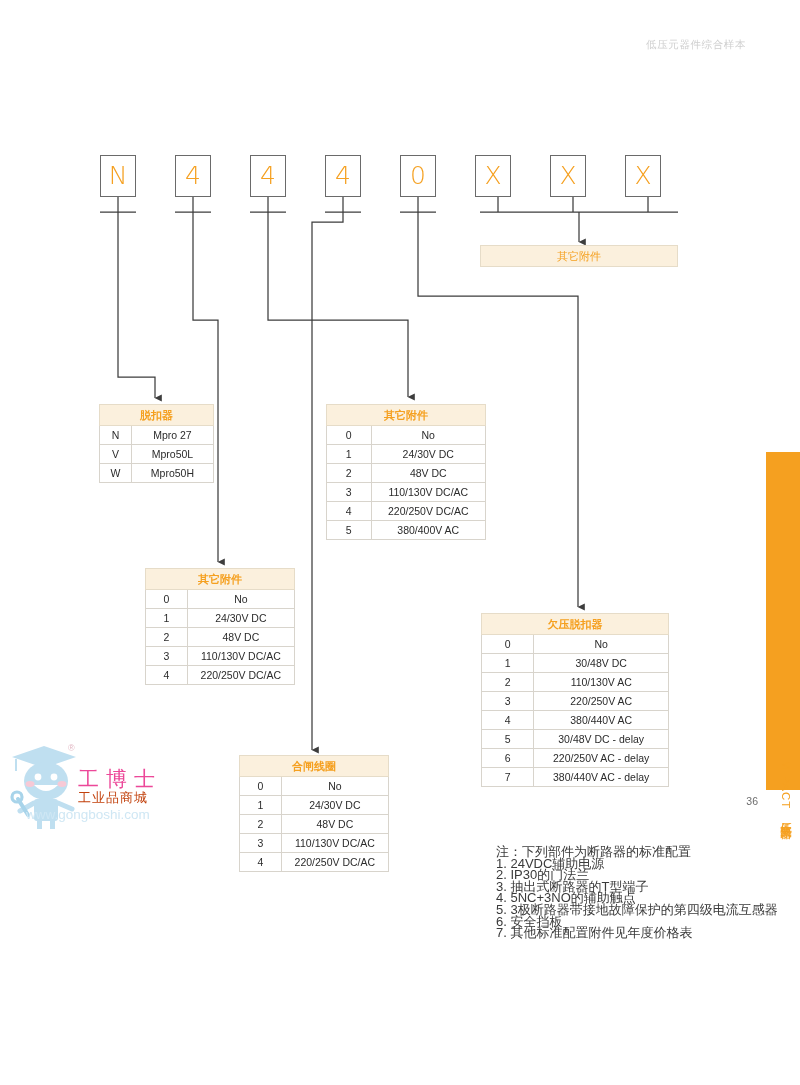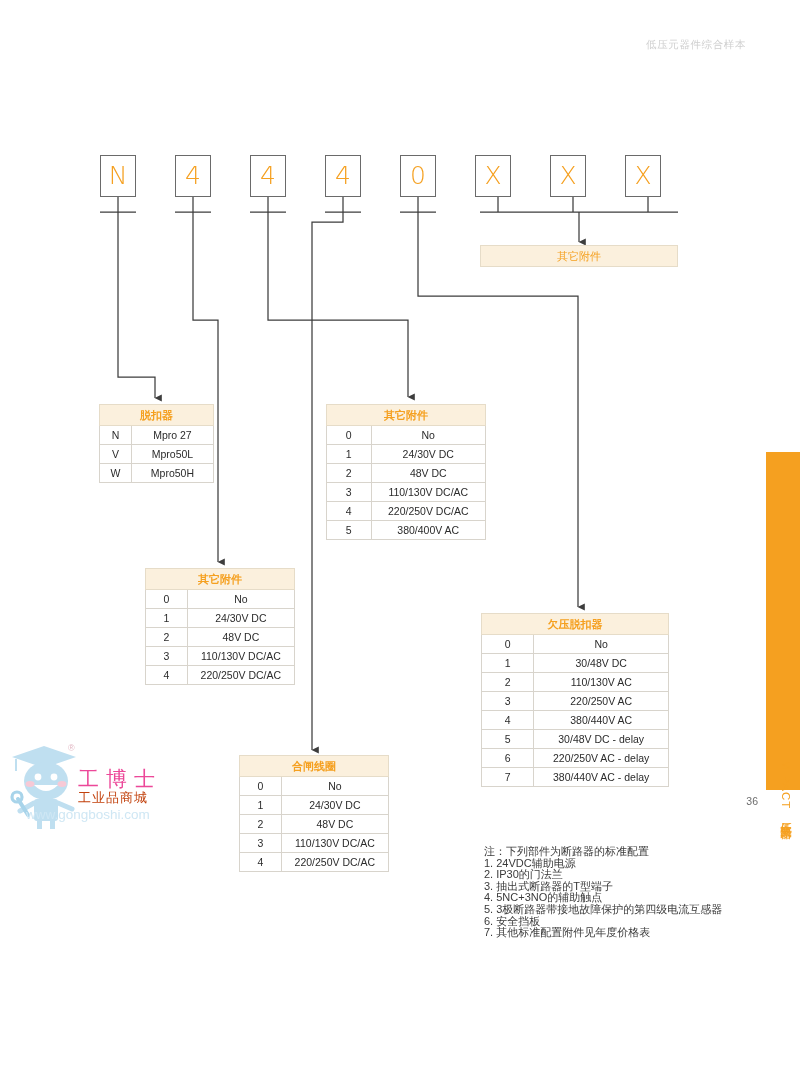--- a/index.html
+++ b/index.html
@@ -83,22 +83,22 @@
     border: 1px solid #e6dcc8;
     color: #f5a020;
     font-size: 11px;
     line-height: 20px;
     text-align: center;
   }
 
   
   .notes {
     position: absolute;
-    left: 484px; top: 846px;
-    font-size: 11px;
+    left: 496px; top: 846px;
+    font-size: 13px;
     line-height: 11.6px;
     color: #3a3a3a;
     width: 260px;
   }
   .notes div { white-space: nowrap; }
 
   
   .side-tab {
     position: absolute;
     right: 0; top: 452px;

